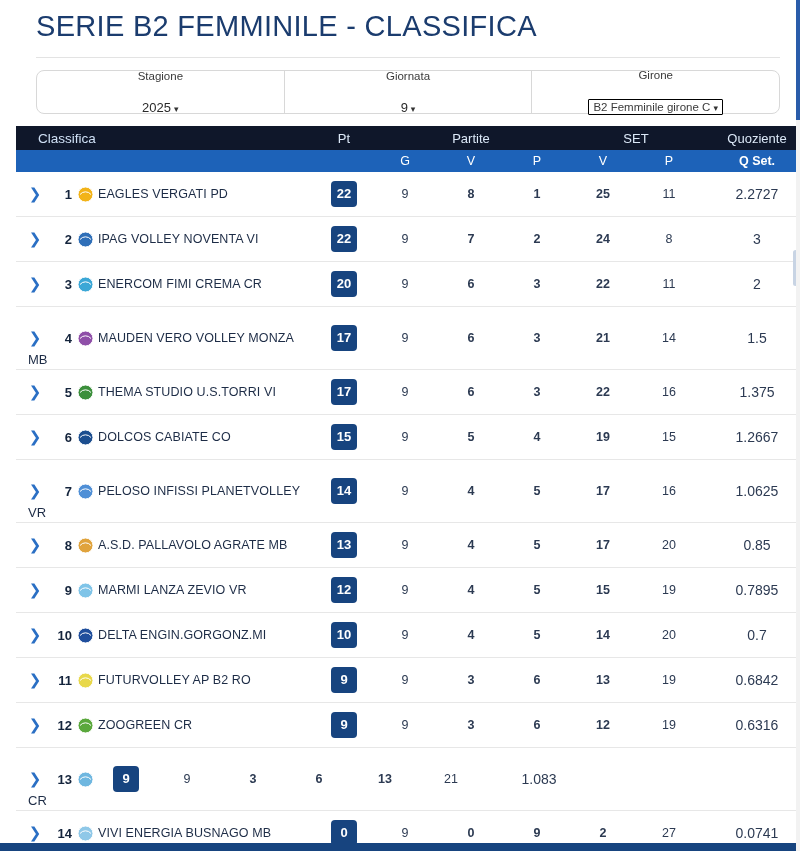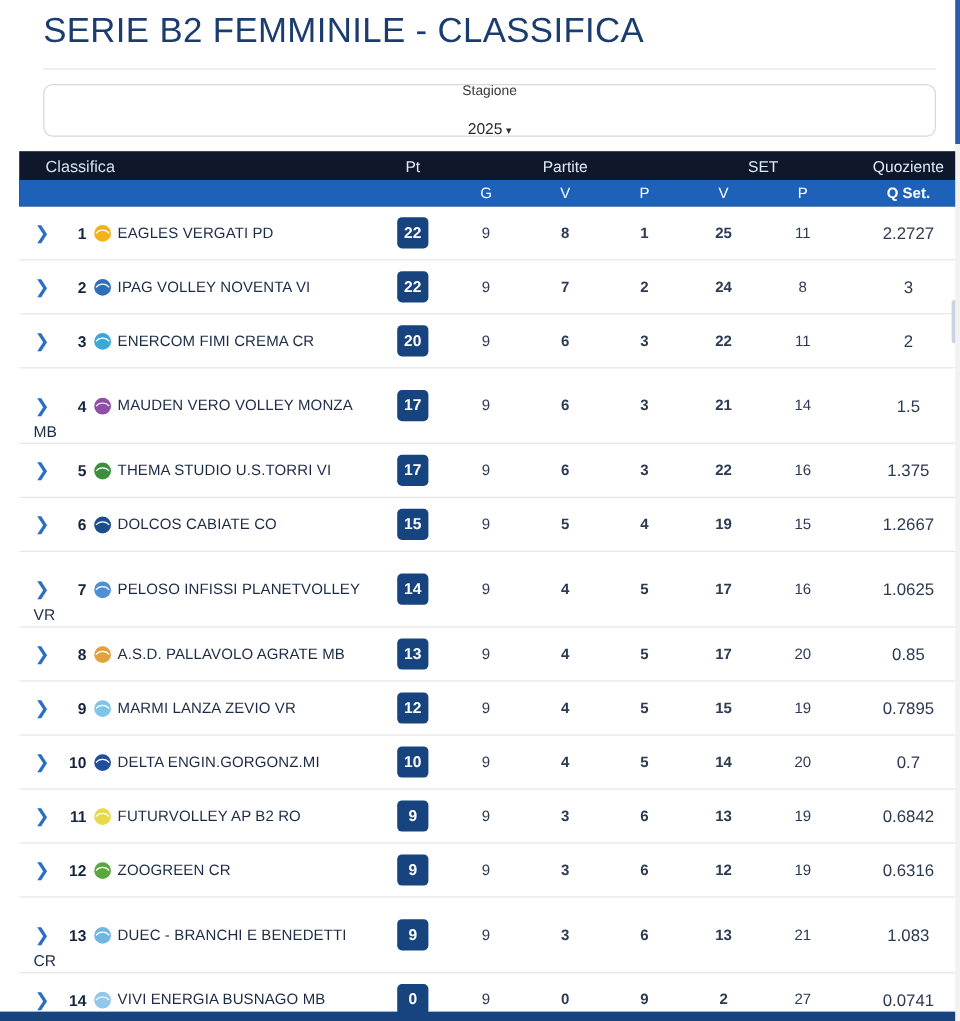--- a/index.html
+++ b/index.html
@@ -214,20 +214,32 @@
 
   <div class="title-wrap">
     <h1 class="page-title">SERIE B2 FEMMINILE - CLASSIFICA</h1>
   </div>
 
   <div class="filters">
     <div class="filter-cell">
       <span class="filter-label">Stagione</span>
       <span>
         <span class="filter-select sel-plain">2025</span><span class="caret">▾</span>
+      </span>
+    </div>
+    <div class="filter-cell">
+      <span class="filter-label">Giornata</span>
+      <span>
+        <span class="filter-select sel-plain">9</span><span class="caret">▾</span>
+      </span>
+    </div>
+    <div class="filter-cell">
+      <span class="filter-label">Girone</span>
+      <span class="sel-boxed">
+        <span>B2 Femminile girone C</span><span class="caret">▾</span>
       </span>
     </div>
   </div>
 
   <div class="table">
 
     <div class="thead">
       <div class="hrow1">
         <div class="h-classifica">Classifica</div>
         <div class="h-pt">Pt</div>
@@ -492,21 +504,20 @@
         </div>
         <div class="row" style="min-height: 63px;">
           <div class="chev">❯</div>
           <div class="rank">13</div>
           <div class="logo">
             <svg width="17" height="17" viewBox="0 0 17 17">
               <circle cx="8.5" cy="8.5" r="7.5" fill="#6fb7e0" stroke="#ffffff" stroke-width="1"></circle>
               <path d="M3 8.5 A7 7 0 0 1 14 8.5" fill="none" stroke="#ffffff" stroke-width="1"></path>
             </svg>
           </div>
-          <div class="team">DUEC - BRANCHI E BENEDETTI</div>
           <div class="ptcell">
             <span class="ptbadge">9</span>
           </div>
           <div class="num">9</div>
           <div class="num b">3</div>
           <div class="num b">6</div>
           <div class="num b">13</div>
           <div class="num">21</div>
           <div class="q">1.083</div>
           <div class="wrapname">CR</div>

